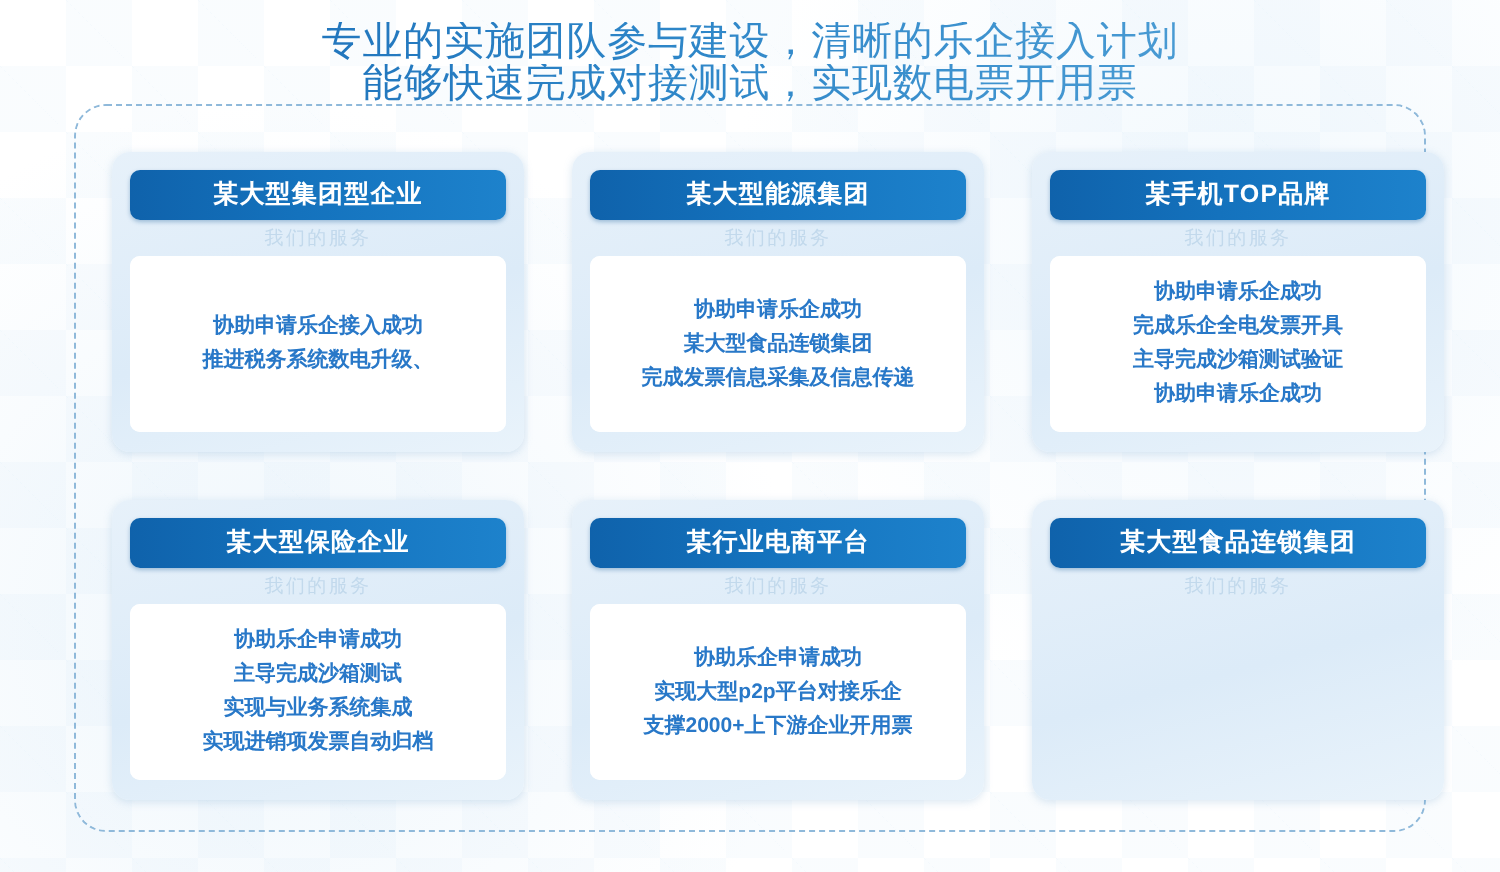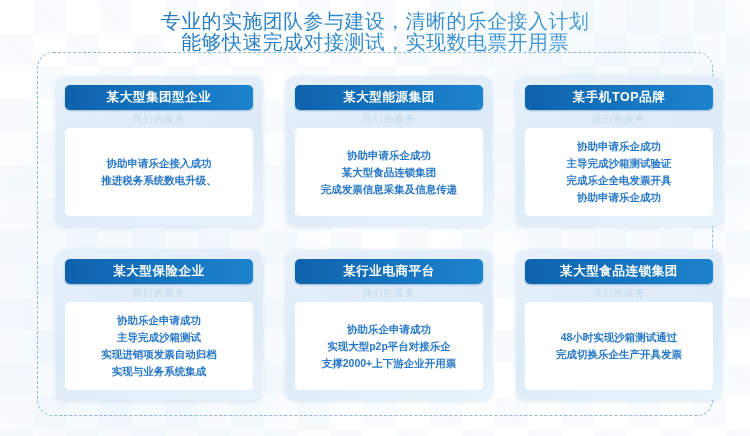--- a/index.html
+++ b/index.html
@@ -177,53 +177,49 @@
           <span class="item">完成发票信息采集及信息传递</span>
         </div>
       </div>
       <div class="card">
         <div class="card-banner">
           <span class="title">某手机TOP品牌</span>
         </div>
         <div class="card-sublabel">我们的服务</div>
         <div class="card-body">
           <span class="item">协助申请乐企成功</span>
+          <span class="item">完成乐企全电发票开具</span>
           <span class="item">主导完成沙箱测试验证</span>
-          <span class="item">完成乐企全电发票开具</span>
           <span class="item">协助申请乐企成功</span>
         </div>
       </div>
       <div class="card">
         <div class="card-banner">
           <span class="title">某大型保险企业</span>
         </div>
         <div class="card-sublabel">我们的服务</div>
         <div class="card-body">
           <span class="item">协助乐企申请成功</span>
           <span class="item">主导完成沙箱测试</span>
+          <span class="item">实现与业务系统集成</span>
           <span class="item">实现进销项发票自动归档</span>
-          <span class="item">实现与业务系统集成</span>
         </div>
       </div>
       <div class="card">
         <div class="card-banner">
           <span class="title">某行业电商平台</span>
         </div>
         <div class="card-sublabel">我们的服务</div>
         <div class="card-body">
           <span class="item">协助乐企申请成功</span>
           <span class="item">实现大型p2p平台对接乐企</span>
           <span class="item">支撑2000+上下游企业开用票</span>
         </div>
       </div>
       <div class="card">
         <div class="card-banner">
           <span class="title">某大型食品连锁集团</span>
         </div>
         <div class="card-sublabel">我们的服务</div>
-        <div class="card-body">
-          <span class="item">48小时实现沙箱测试通过</span>
-          <span class="item">完成切换乐企生产开具发票</span>
-        </div>
       </div>
     </div>
 
 </div>
 
 </body></html>

